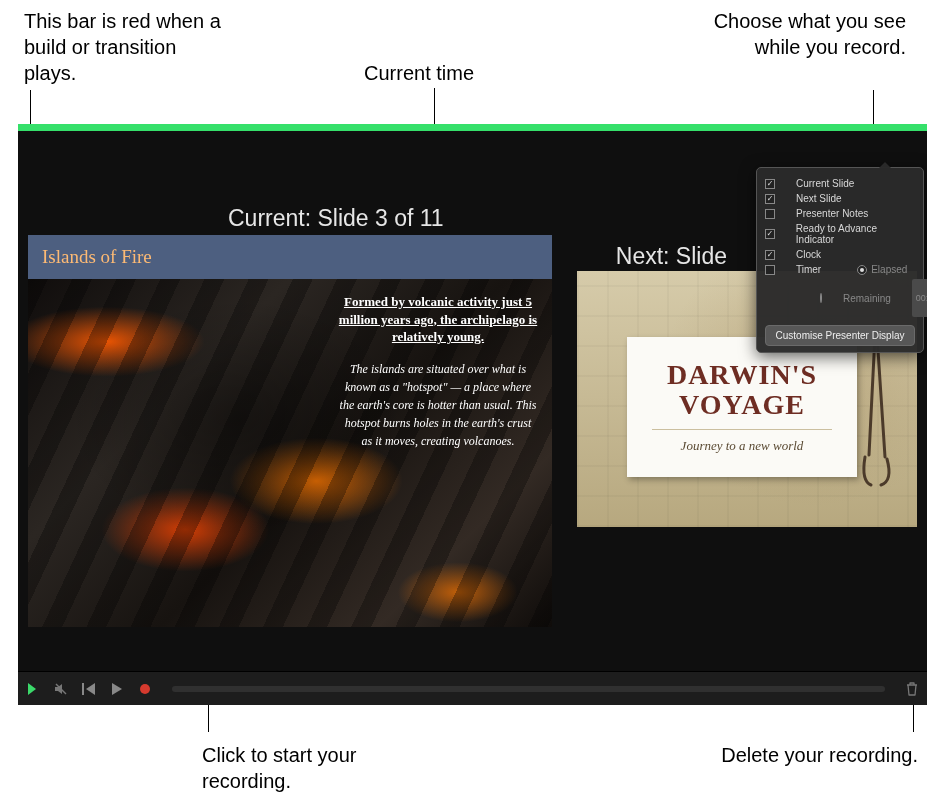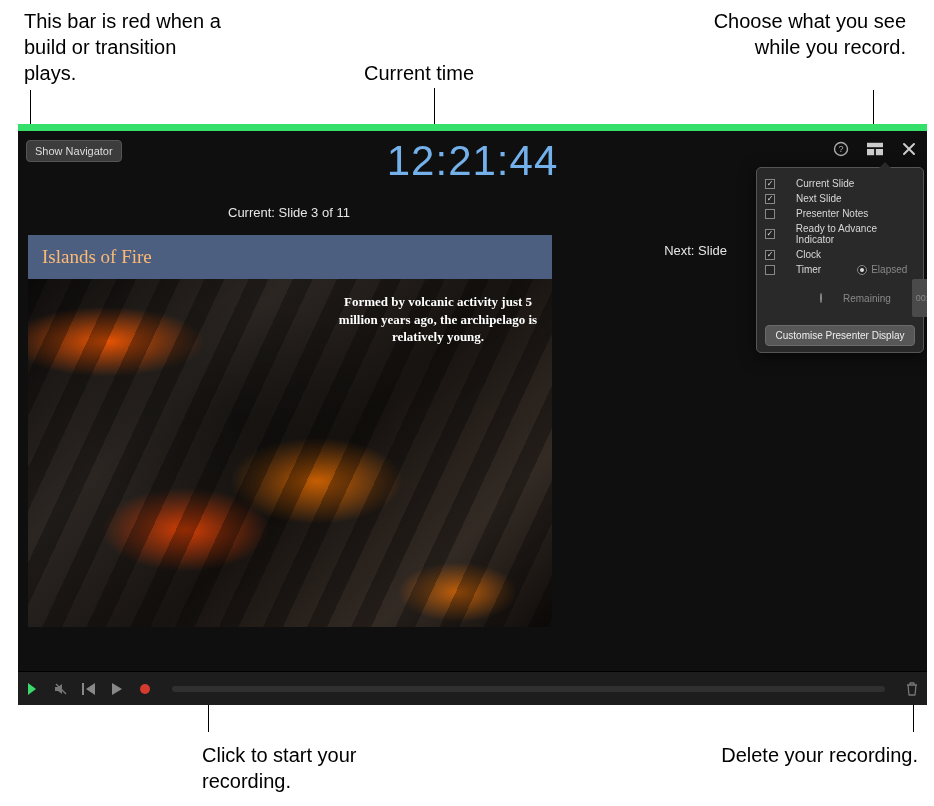--- a/index.html
+++ b/index.html
@@ -81,21 +81,21 @@
     display: inline-flex;
     align-items: center;
     justify-content: center;
     cursor: pointer;
   }
 
   
   .slide-label {
     position: absolute;
     color: #e6e6e6;
-    font-size: 13px;
+    font-size: 23px;
   }
 
   
   .slide {
     position: absolute;
     overflow: hidden;
   }
   .current-slide {
     left: 10px; top: 104px;
     width: 524px; height: 392px;
@@ -141,20 +141,21 @@
     width: 200px;
     color: #fff;
     text-align: center;
     font-family: Georgia, 'Times New Roman', serif;
   }
   .cs-text-bold {
     font-size: 13px;
     font-weight: bold;
     line-height: 1.35;
     margin-bottom: 14px;
+    text-decoration: underline;
   }
   .cs-text-italic {
     font-size: 12px;
     font-style: italic;
     line-height: 1.5;
   }
 
   
   .map-bg {
     position:absolute; inset:0;
@@ -280,56 +281,46 @@
 <div class="callout" style="left:202px; bottom:12px; width:200px;">Click to start your recording.</div>
 <div class="callout-line" style="left:208px; bottom:74px; width:1px; height:36px;"></div>
 
 <div class="callout" style="right:16px; bottom:38px; text-align:right;">Delete your recording.</div>
 <div class="callout-line" style="right:20px; bottom:74px; width:1px; height:36px;"></div>
 
 <div class="status-bar"></div>
 
 <div class="presenter-window">
 
-  <div class="top-row">
-    <button class="show-nav-btn">Show Navigator</button>
-    <div class="clock">12:21:44</div>
-    <div class="top-icons">
-      <span class="ico">
-        <svg width="16" height="16" viewBox="0 0 16 16">
-            <circle cx="8" cy="8" r="6.5" fill="none" stroke="#aaa" stroke-width="1.4"></circle>
-            <text x="8" y="11" text-anchor="middle" font-size="9" fill="#aaa" font-family="Arial">?</text>
-          </svg>
-      </span>
-      <span class="ico">
-        <svg width="18" height="14" viewBox="0 0 18 14">
-            <rect x="0" y="0" width="18" height="5" fill="#ccc"></rect>
-            <rect x="0" y="7" width="8" height="7" fill="#ccc"></rect>
-            <rect x="10" y="7" width="8" height="7" fill="#ccc"></rect>
-          </svg>
-      </span>
-      <span class="ico">
-        <svg width="14" height="14" viewBox="0 0 14 14">
-            <path d="M2 2 L12 12 M12 2 L2 12" stroke="#ccc" stroke-width="2" stroke-linecap="round"></path>
-          </svg>
-      </span>
-    </div>
-  </div>
 
   <div class="slide-label" style="left:210px; top:74px;">Current: Slide 3 of 11</div>
   <div class="slide-label" style="right:200px; top:112px;margin-left:26px;">Next: Slide</div>
 
   <div class="slide current-slide">
     <div class="slide-title-band">Islands of Fire</div>
     <div class="lava"></div>
     <div class="cs-text-block">
       <div class="cs-text-bold">Formed by volcanic activity just 5 million years ago, the archipelago is relatively young.</div>
+      <div class="cs-text-italic">The islands are situated over what is known as a "hotspot" — a place where the earth's core is hotter than usual. This hotspot burns holes in the earth's crust as it moves, creating volcanoes.</div>
     </div>
   </div>
 
+  <div class="slide next-slide">
+    <div class="map-bg"></div>
+    <div class="next-card">
+      <div class="next-title">DARWIN'S</div>
+      <div class="next-title">VOYAGE</div>
+      <div class="next-sub">Journey to a new world</div>
+    </div>
+    <svg class="divider-svg" width="70" height="170" viewBox="0 0 70 170">
+      <path d="M34 10 L28 130 M36 10 L44 132" stroke="#4b3a2a" stroke-width="3" fill="none" stroke-linecap="round"></path>
+      <circle cx="35" cy="12" r="7" fill="none" stroke="#4b3a2a" stroke-width="2"></circle>
+      <path d="M24 132 Q20 156 30 160 M46 134 Q52 156 40 160" stroke="#4b3a2a" stroke-width="3" fill="none" stroke-linecap="round"></path>
+    </svg>
+  </div>
 
   <div class="popover">
     <div class="opt-row">
       <span class="chk on"></span>
       <span>Current Slide</span>
     </div>
     <div class="opt-row">
       <span class="chk on"></span>
       <span>Next Slide</span>
     </div>

